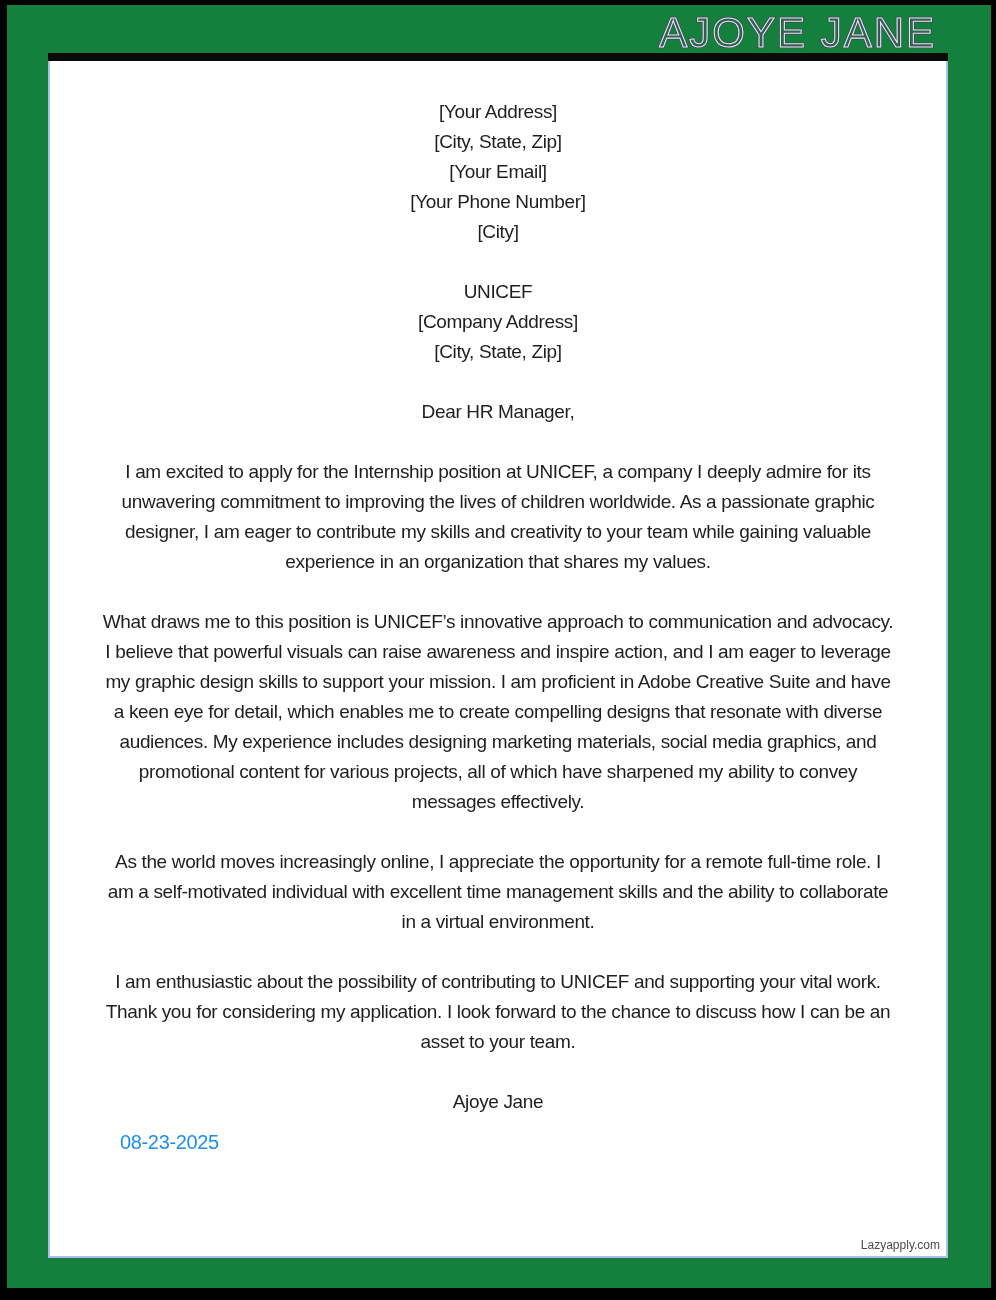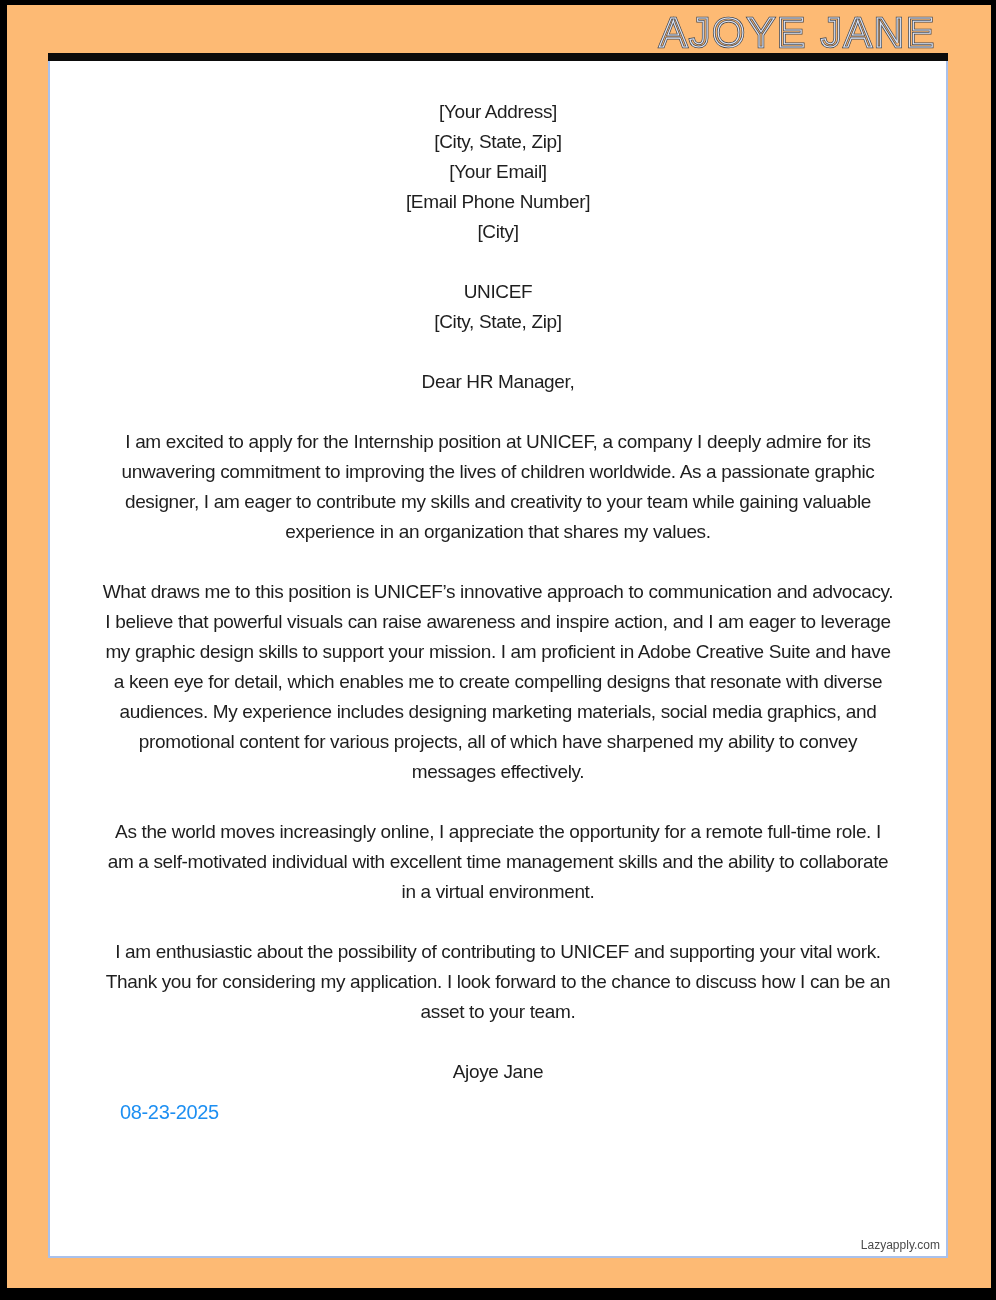--- a/index.html
+++ b/index.html
@@ -11,21 +11,21 @@
   }
   .outer-frame {
     position: relative;
     width: 996px; height: 1300px;
     background: #000000;
   }
   .canvas {
     position: absolute;
     top: 5px; left: 7px;
     width: 984px; height: 1283px;
-    background: #fdba74;
+    background: #15803d;
   }
   .header-strip {
     position: relative;
     height: 48px;
     width: 100%;
   }
   .brand {
     position: absolute;
     top: 6px; right: 55px;
     font-size: 42px;
@@ -96,26 +96,27 @@
     </div>
 
     <div class="header-divider"></div>
 
     <div class="letter-sheet">
 
       <div class="block">
         <div class="line">[Your Address]</div>
         <div class="line">[City, State, Zip]</div>
         <div class="line">[Your Email]</div>
-        <div class="line">[Email Phone Number]</div>
+        <div class="line">[Your Phone Number]</div>
         <div class="line">[City]</div>
       </div>
 
       <div class="block">
         <div class="line">UNICEF</div>
+        <div class="line">[Company Address]</div>
         <div class="line">[City, State, Zip]</div>
       </div>
 
       <div class="block line">Dear HR Manager,</div>
 
       <div class="block para">I am excited to apply for the Internship position at UNICEF, a company I deeply admire for its unwavering commitment to improving the lives of children worldwide. As a passionate graphic designer, I am eager to contribute my skills and creativity to your team while gaining valuable experience in an organization that shares my values.</div>
       <div class="block para">What draws me to this position is UNICEF’s innovative approach to communication and advocacy. I believe that powerful visuals can raise awareness and inspire action, and I am eager to leverage my graphic design skills to support your mission. I am proficient in Adobe Creative Suite and have a keen eye for detail, which enables me to create compelling designs that resonate with diverse audiences. My experience includes designing marketing materials, social media graphics, and promotional content for various projects, all of which have sharpened my ability to convey messages effectively.</div>
       <div class="block para">As the world moves increasingly online, I appreciate the opportunity for a remote full-time role. I am a self-motivated individual with excellent time management skills and the ability to collaborate in a virtual environment.</div>
       <div class="block para">I am enthusiastic about the possibility of contributing to UNICEF and supporting your vital work. Thank you for considering my application. I look forward to the chance to discuss how I can be an asset to your team.</div>
 

